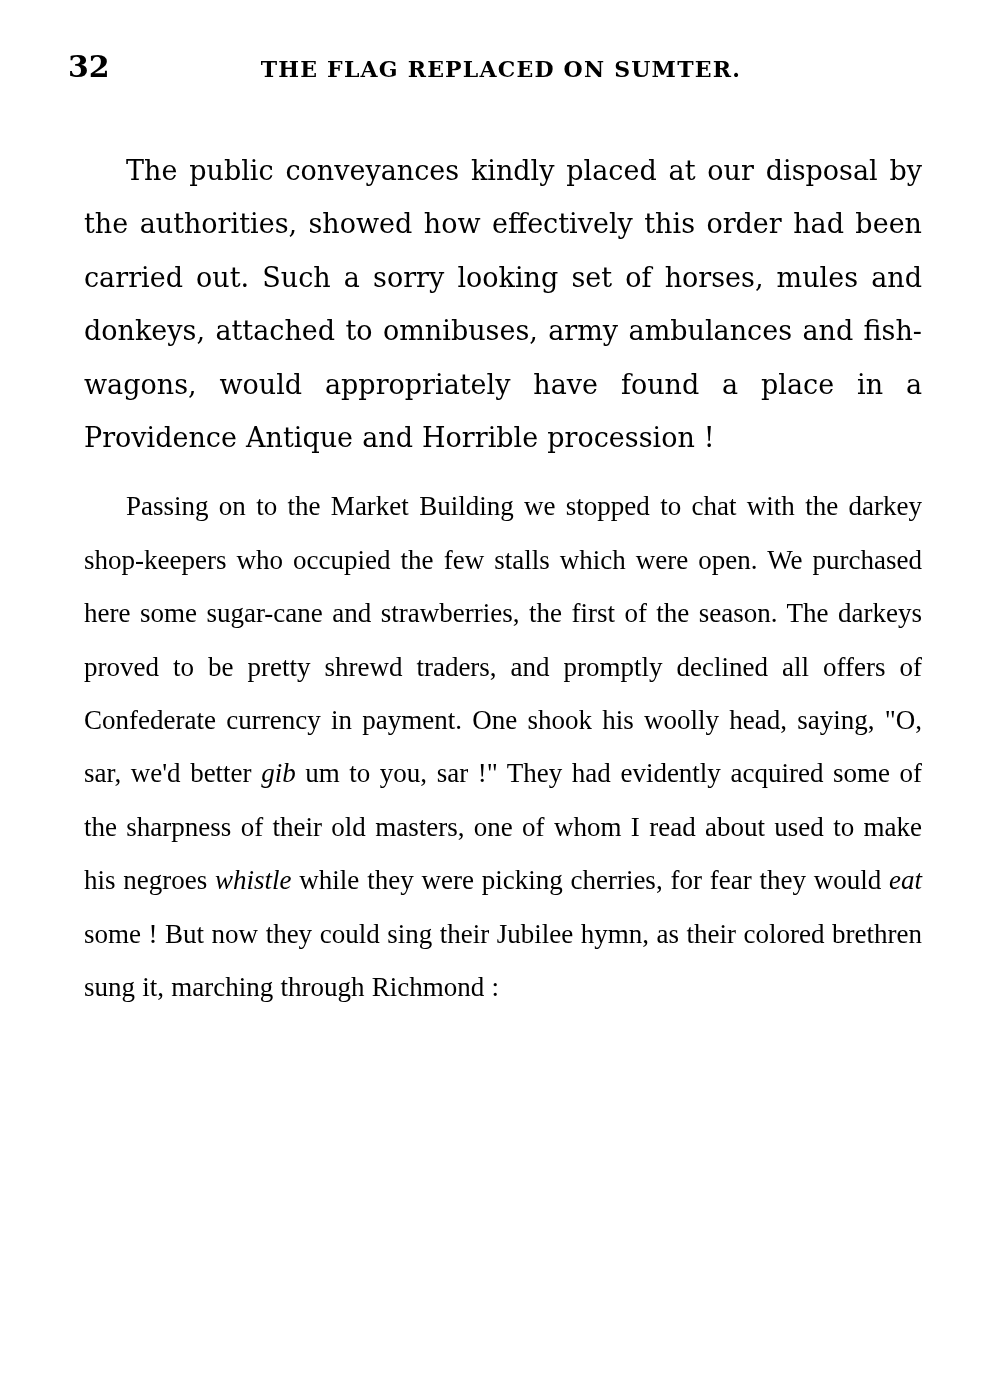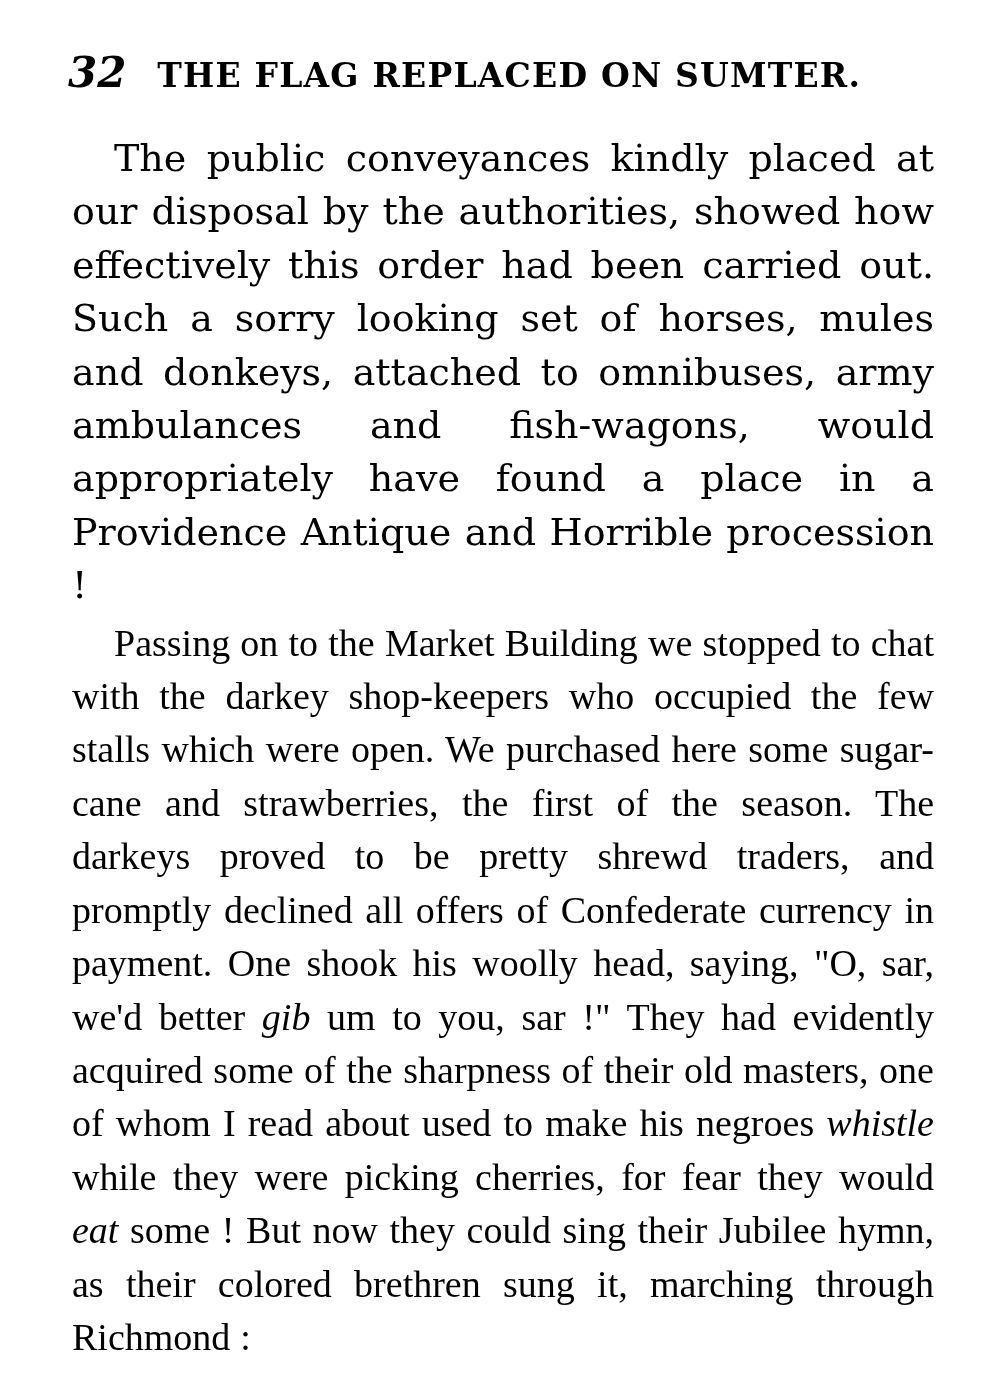--- a/index.html
+++ b/index.html
@@ -28,48 +28,47 @@
     left: 68px;
     top: 52px;
     width: 864px;
     height: 44px;
     display: flex;
     align-items: baseline;
   }
   .folio {
     font-family: "DejaVu Serif", serif;
     font-weight: bold;
-    font-size: 42px;
+    font-size: 30px;
     letter-spacing: 0px;
     line-height: 1;
-    font-style: italic;
   }
   .running-title {
     flex: 1;
     text-align: center;
     font-family: "DejaVu Serif", serif;
     font-weight: bold;
-    font-size: 33px;
+    font-size: 22px;
     letter-spacing: 1.2px;
     padding-right: 40px;
     white-space: nowrap;
   }
   .body-text {
     position: absolute;
     left: 68px;
     top: 128px;
     width: 870px;
   }
   .para {
     font-family: "DejaVu Serif", serif;
-    font-size: 38px;
+    font-size: 27px;
     line-height: 53.4px;
     text-align: justify;
     text-justify: inter-word;
-    margin: 4px;
+    margin: 16px;
     text-indent: 42px;
     word-spacing: 0.5px;
   }
   .para + .para {
     margin-top: 0px;
     font-family: Liberation Serif, serif;
   }
   .para i {
     font-style: italic;
   }

